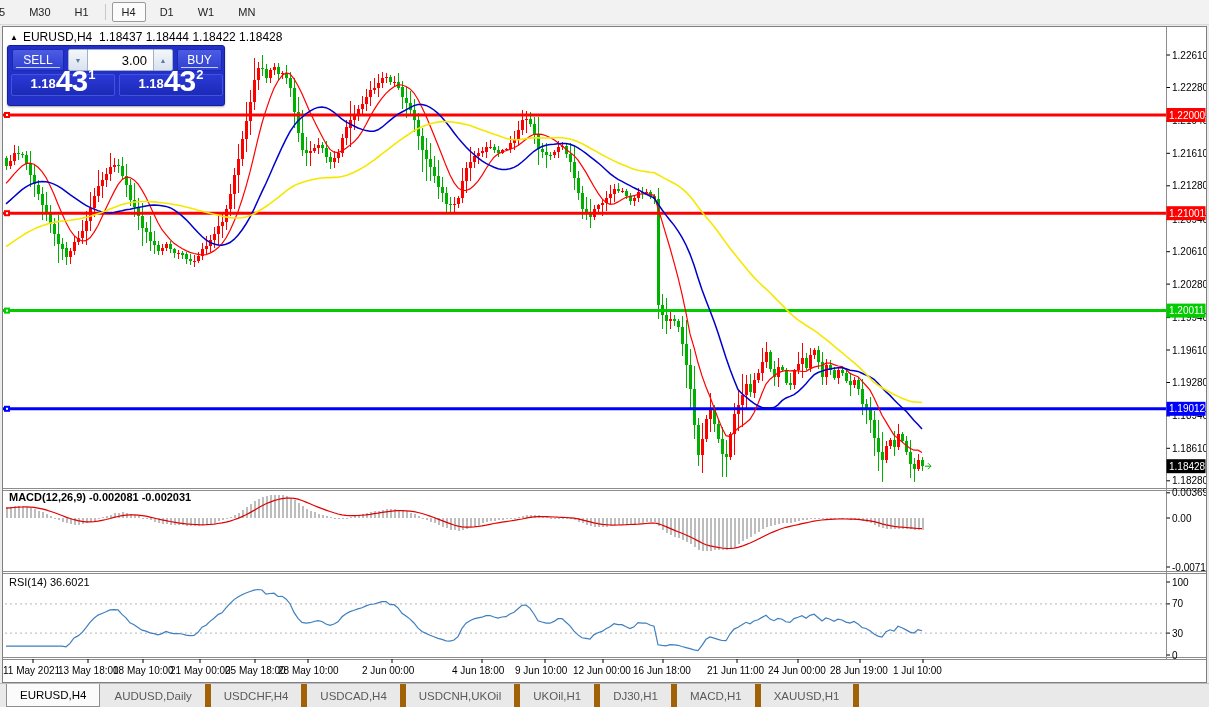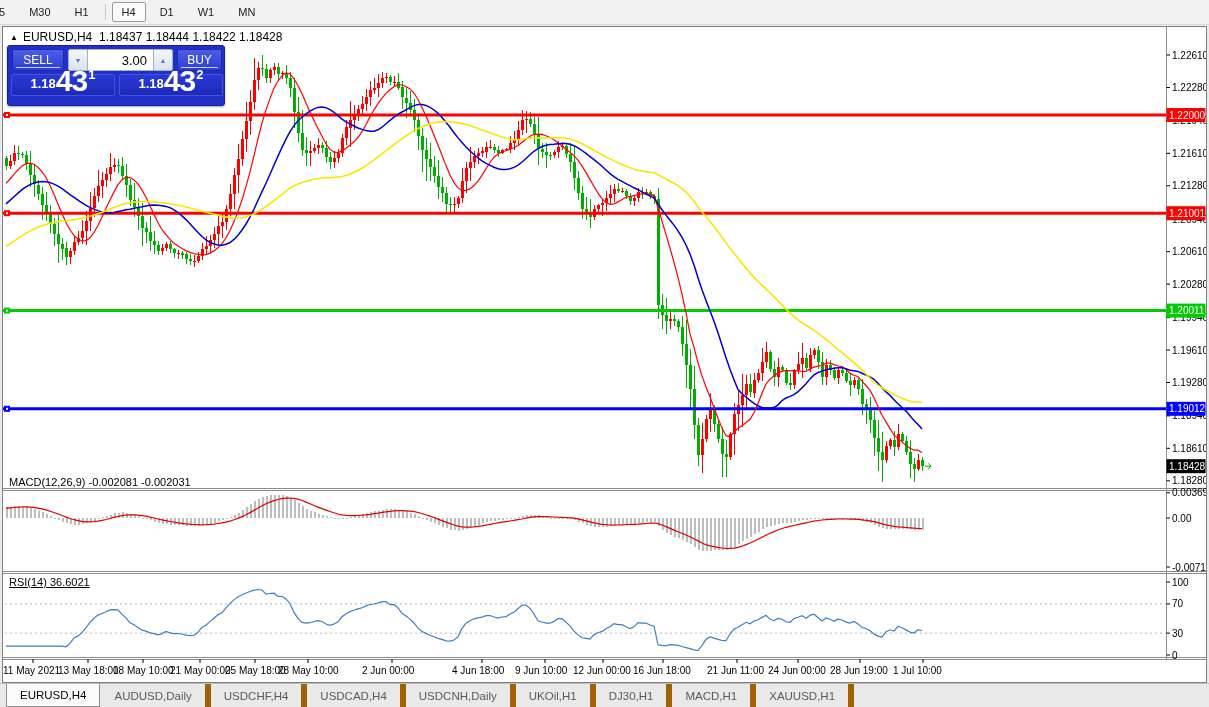--- a/index.html
+++ b/index.html
@@ -15,22 +15,22 @@
   .tf.active { background:#fbfbfb; border:1px solid #9a9a9a; }
   .tf-sep { width:1px; height:16px; background:#c8c8c8; margin:0 4px; }
   
   .chart-window { position:absolute; left:2px; top:26px; width:1205px; height:657px;
                   background:#ffffff; border:1px solid #7f7f7f; }
   .chart-window svg { position:absolute; left:0; top:0; }
   .ohlc-header { position:absolute; left:7px; top:3px; font-size:12px; color:#000;
                  white-space:nowrap; z-index:5; }
   .ohlc-header .tri { font-size:8px; vertical-align:1px; margin-right:5px; }
   .ind-label { position:absolute; left:6px; font-size:11px; color:#000; z-index:5; white-space:nowrap; }
-  .macd-label { top:449px; }
-  .rsi-label  { top:549px;text-decoration:underline; }
+  .macd-label { top:464px;font-weight:bold; }
+  .rsi-label  { top:549px; }
   
   .trade-panel { position:absolute; left:4px; top:18px; width:218px; height:61px;
                  background:#2230c8; border:1px solid #131fa0; border-radius:3px; z-index:6;
                  box-shadow:0 1px 2px rgba(0,0,0,.35);padding-left:15px; }
   .tp-btn { position:absolute; top:3px; height:22px; background:linear-gradient(#4c5ce4,#2e3ed2);
             border:1px solid #1b28b0; border-radius:2px; color:#fff; font-size:12px;
             text-align:center; line-height:20px; cursor:pointer; }
   .tp-btn:after { content:""; position:absolute; left:3px; right:3px; bottom:2px; height:1px;
                   background:rgba(235,240,255,.8); }
   .tp-sell { left:4px;  width:52px; }
@@ -903,18 +903,18 @@
 
   <div class="ind-label macd-label">MACD(12,26,9) -0.002081 -0.002031</div>
   <div class="ind-label rsi-label">RSI(14) 36.6021</div>
 </div>
 
 <div class="tab-bar">
   <div class="tab active">EURUSD,H4</div>
   <div class="tab">AUDUSD,Daily</div>
   <div class="tab">USDCHF,H4</div>
   <div class="tab">USDCAD,H4</div>
-  <div class="tab">USDCNH,Daily</div>
+  <div class="tab">USDCNH,UKOil</div>
   <div class="tab">UKOil,H1</div>
   <div class="tab">DJ30,H1</div>
   <div class="tab">MACD,H1</div>
   <div class="tab">XAUUSD,H1</div>
 </div>
 
 </body></html>

